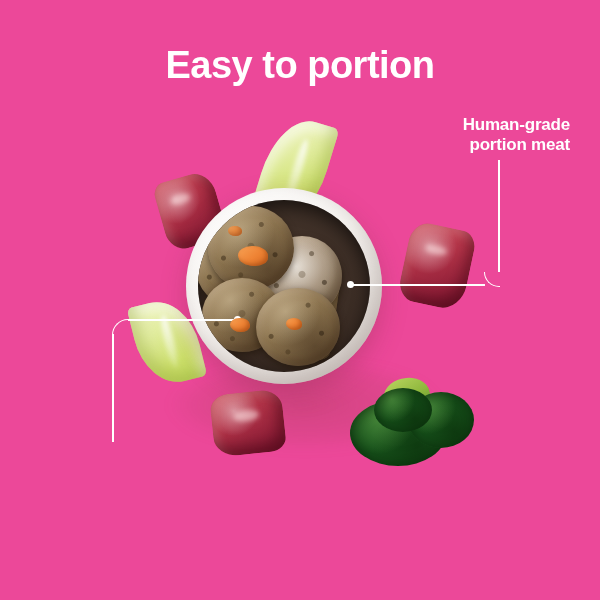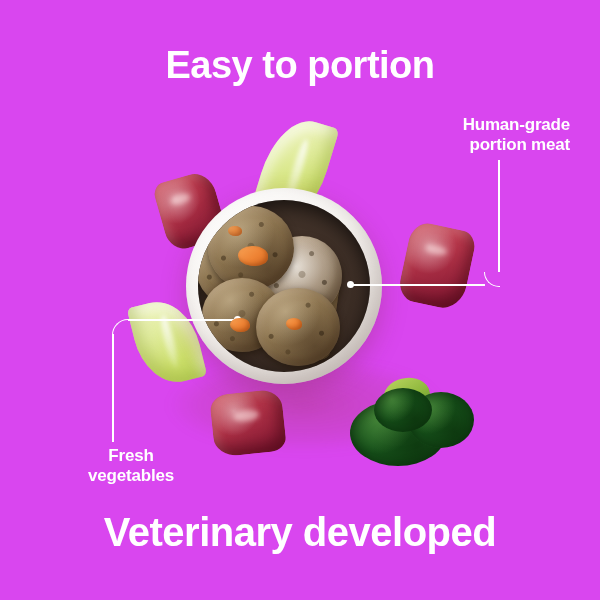--- a/index.html
+++ b/index.html
@@ -4,21 +4,21 @@
 <style>
   html,body{margin:0;padding:0;}
   body{
     width:600px;height:600px;
     font-family:"Liberation Sans","DejaVu Sans",sans-serif;
     overflow:hidden;
   }
   #stage{
     position:relative;
     width:600px;height:600px;
-    background:#d946ef;
+    background:#ec4899;
     overflow:hidden;
   }
 
   
   .headline{
     position:absolute;
     left:0;width:600px;
     text-align:center;
     color:#FFFFFF;
     font-weight:700;
@@ -282,18 +282,15 @@
     <div class="corner c"></div>
     <div class="seg v"></div>
     <div class="dot"></div>
   </div>
 
   <div class="headline" id="title-top">Easy to portion</div>
 
   <div class="callout-label" id="label-meat">Human-grade
 portion meat</div>
 
-  <div class="callout-label" id="label-veg">Fresh
-vegetables</div>
-
-  <div class="headline" id="title-bottom">Veterinary developed</div>
+
 
 </div>
 
 </body></html>

